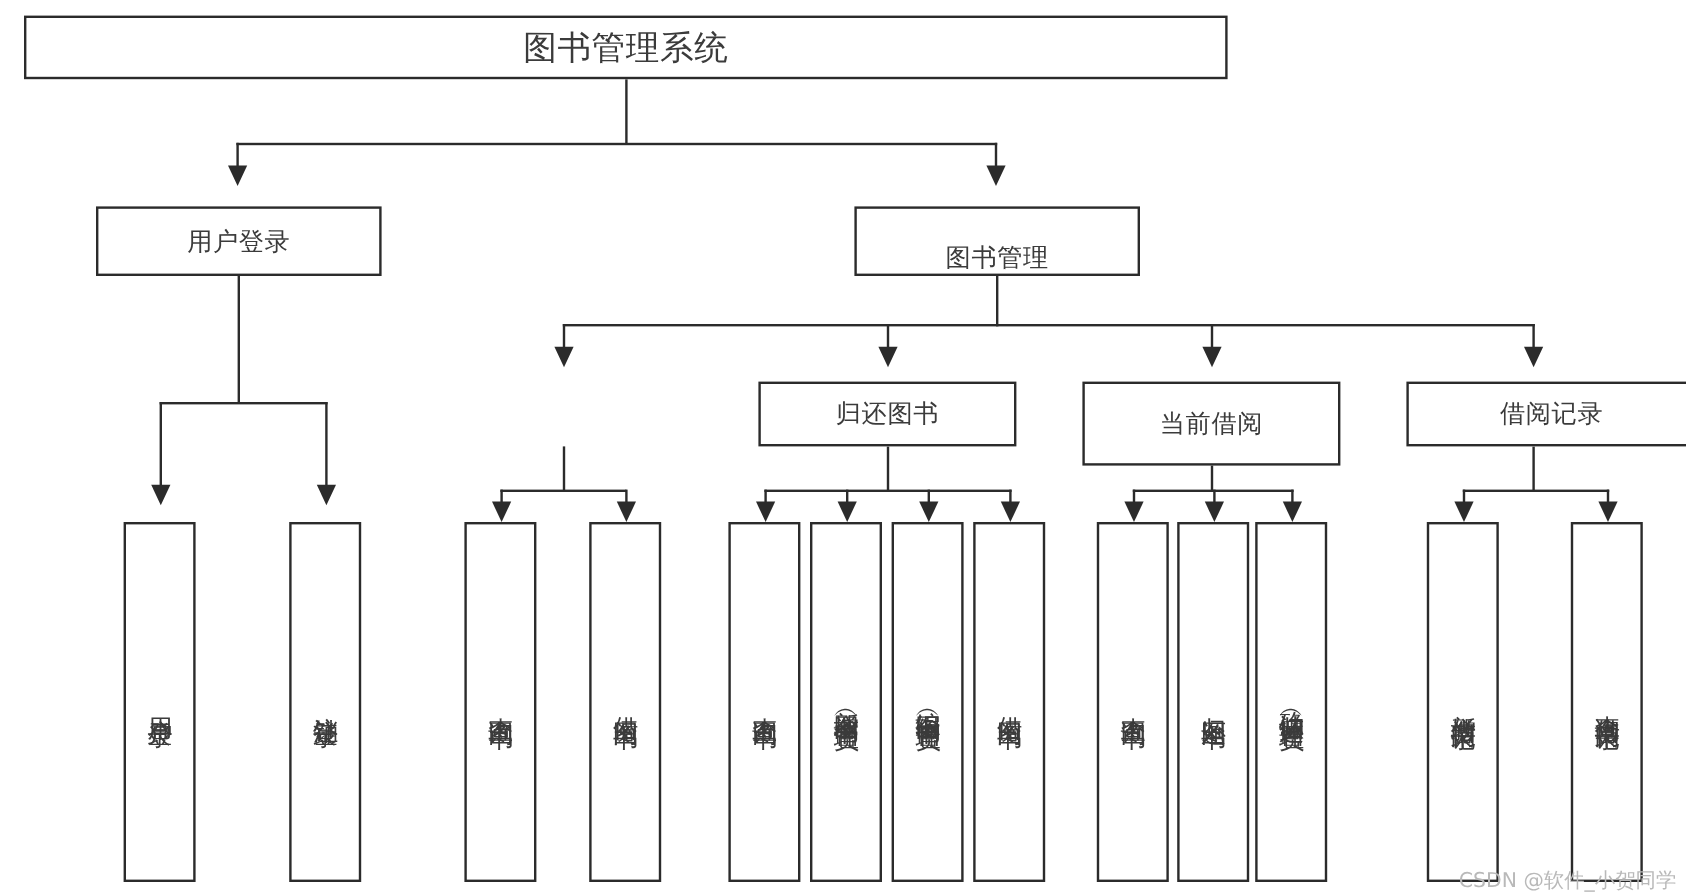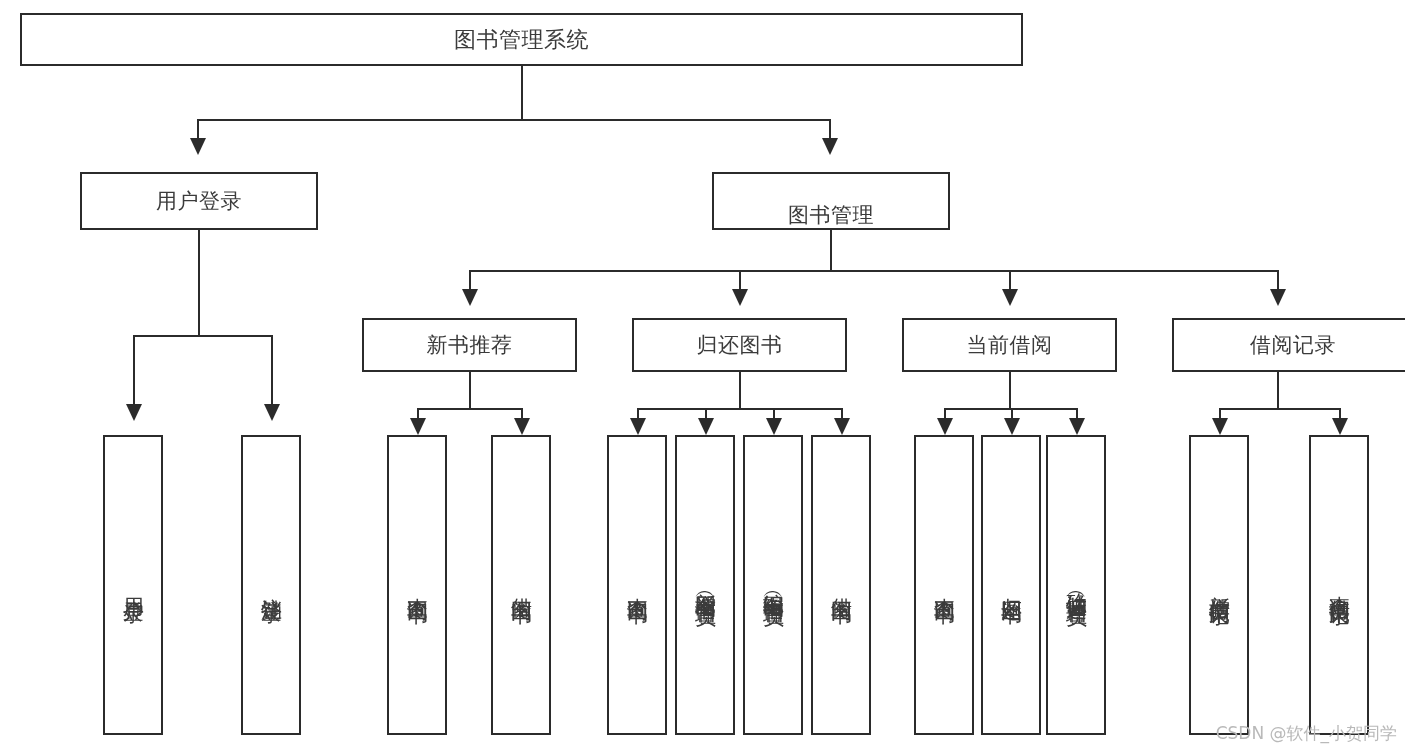--- a/index.html
+++ b/index.html
@@ -29,21 +29,21 @@
     justify-content: center;
     color: #3b3b3b;
     line-height: 1.18;
     z-index: 3;
   }
   .node.horiz {
     font-size: 21px;
     letter-spacing: 0.5px;
   }
   .node.root {
-    font-size: 22px;
+    font-size: 28px;
   }
   
   .node.vert {
     writing-mode: vertical-rl;
     text-orientation: upright;
     font-size: 21px;
     letter-spacing: 2px;
     align-items: center;
     justify-content: center;
     padding: 4px 0;
@@ -119,27 +119,24 @@
   <div class="line hline" style="left:469px; top:270px; width:810px; height:2px;"></div>
   <div class="line vline" style="left:469px; top:270px; width:2px; height:22px;"></div>
   <div class="arrow" style="left:462px; top:289px;"></div>
   <div class="line vline" style="left:739px; top:270px; width:2px; height:22px;"></div>
   <div class="arrow" style="left:732px; top:289px;"></div>
   <div class="line vline" style="left:1009px; top:270px; width:2px; height:22px;"></div>
   <div class="arrow" style="left:1002px; top:289px;"></div>
   <div class="line vline" style="left:1277px; top:270px; width:2px; height:22px;"></div>
   <div class="arrow" style="left:1270px; top:289px;"></div>
 
-  <div class="node horiz" style="left:362px; top:318px; width:215px; height:54px;">
-    <span class="txt">新书推荐</span>
-  </div>
   <div class="node horiz" style="left:632px; top:318px; width:215px; height:54px;">
     <span class="txt">归还图书</span>
   </div>
-  <div class="node horiz" style="left:902px; top:318px; width:215px; height:54px;">
+  <div class="node horiz" style="left:902px; top:318px; width:215px; height:70px;">
     <span class="txt">当前借阅</span>
   </div>
   <div class="node horiz" style="left:1172px; top:318px; width:242px; height:54px;">
     <span class="txt">借阅记录</span>
   </div>
 
   <div class="line vline" style="left:469px; top:372px; width:2px; height:38px;"></div>
   <div class="line hline" style="left:417px; top:408px; width:105px; height:2px;"></div>
   <div class="line vline" style="left:417px; top:408px; width:2px; height:12px;"></div>
   <div class="arrow" style="left:410px; top:418px;"></div>

